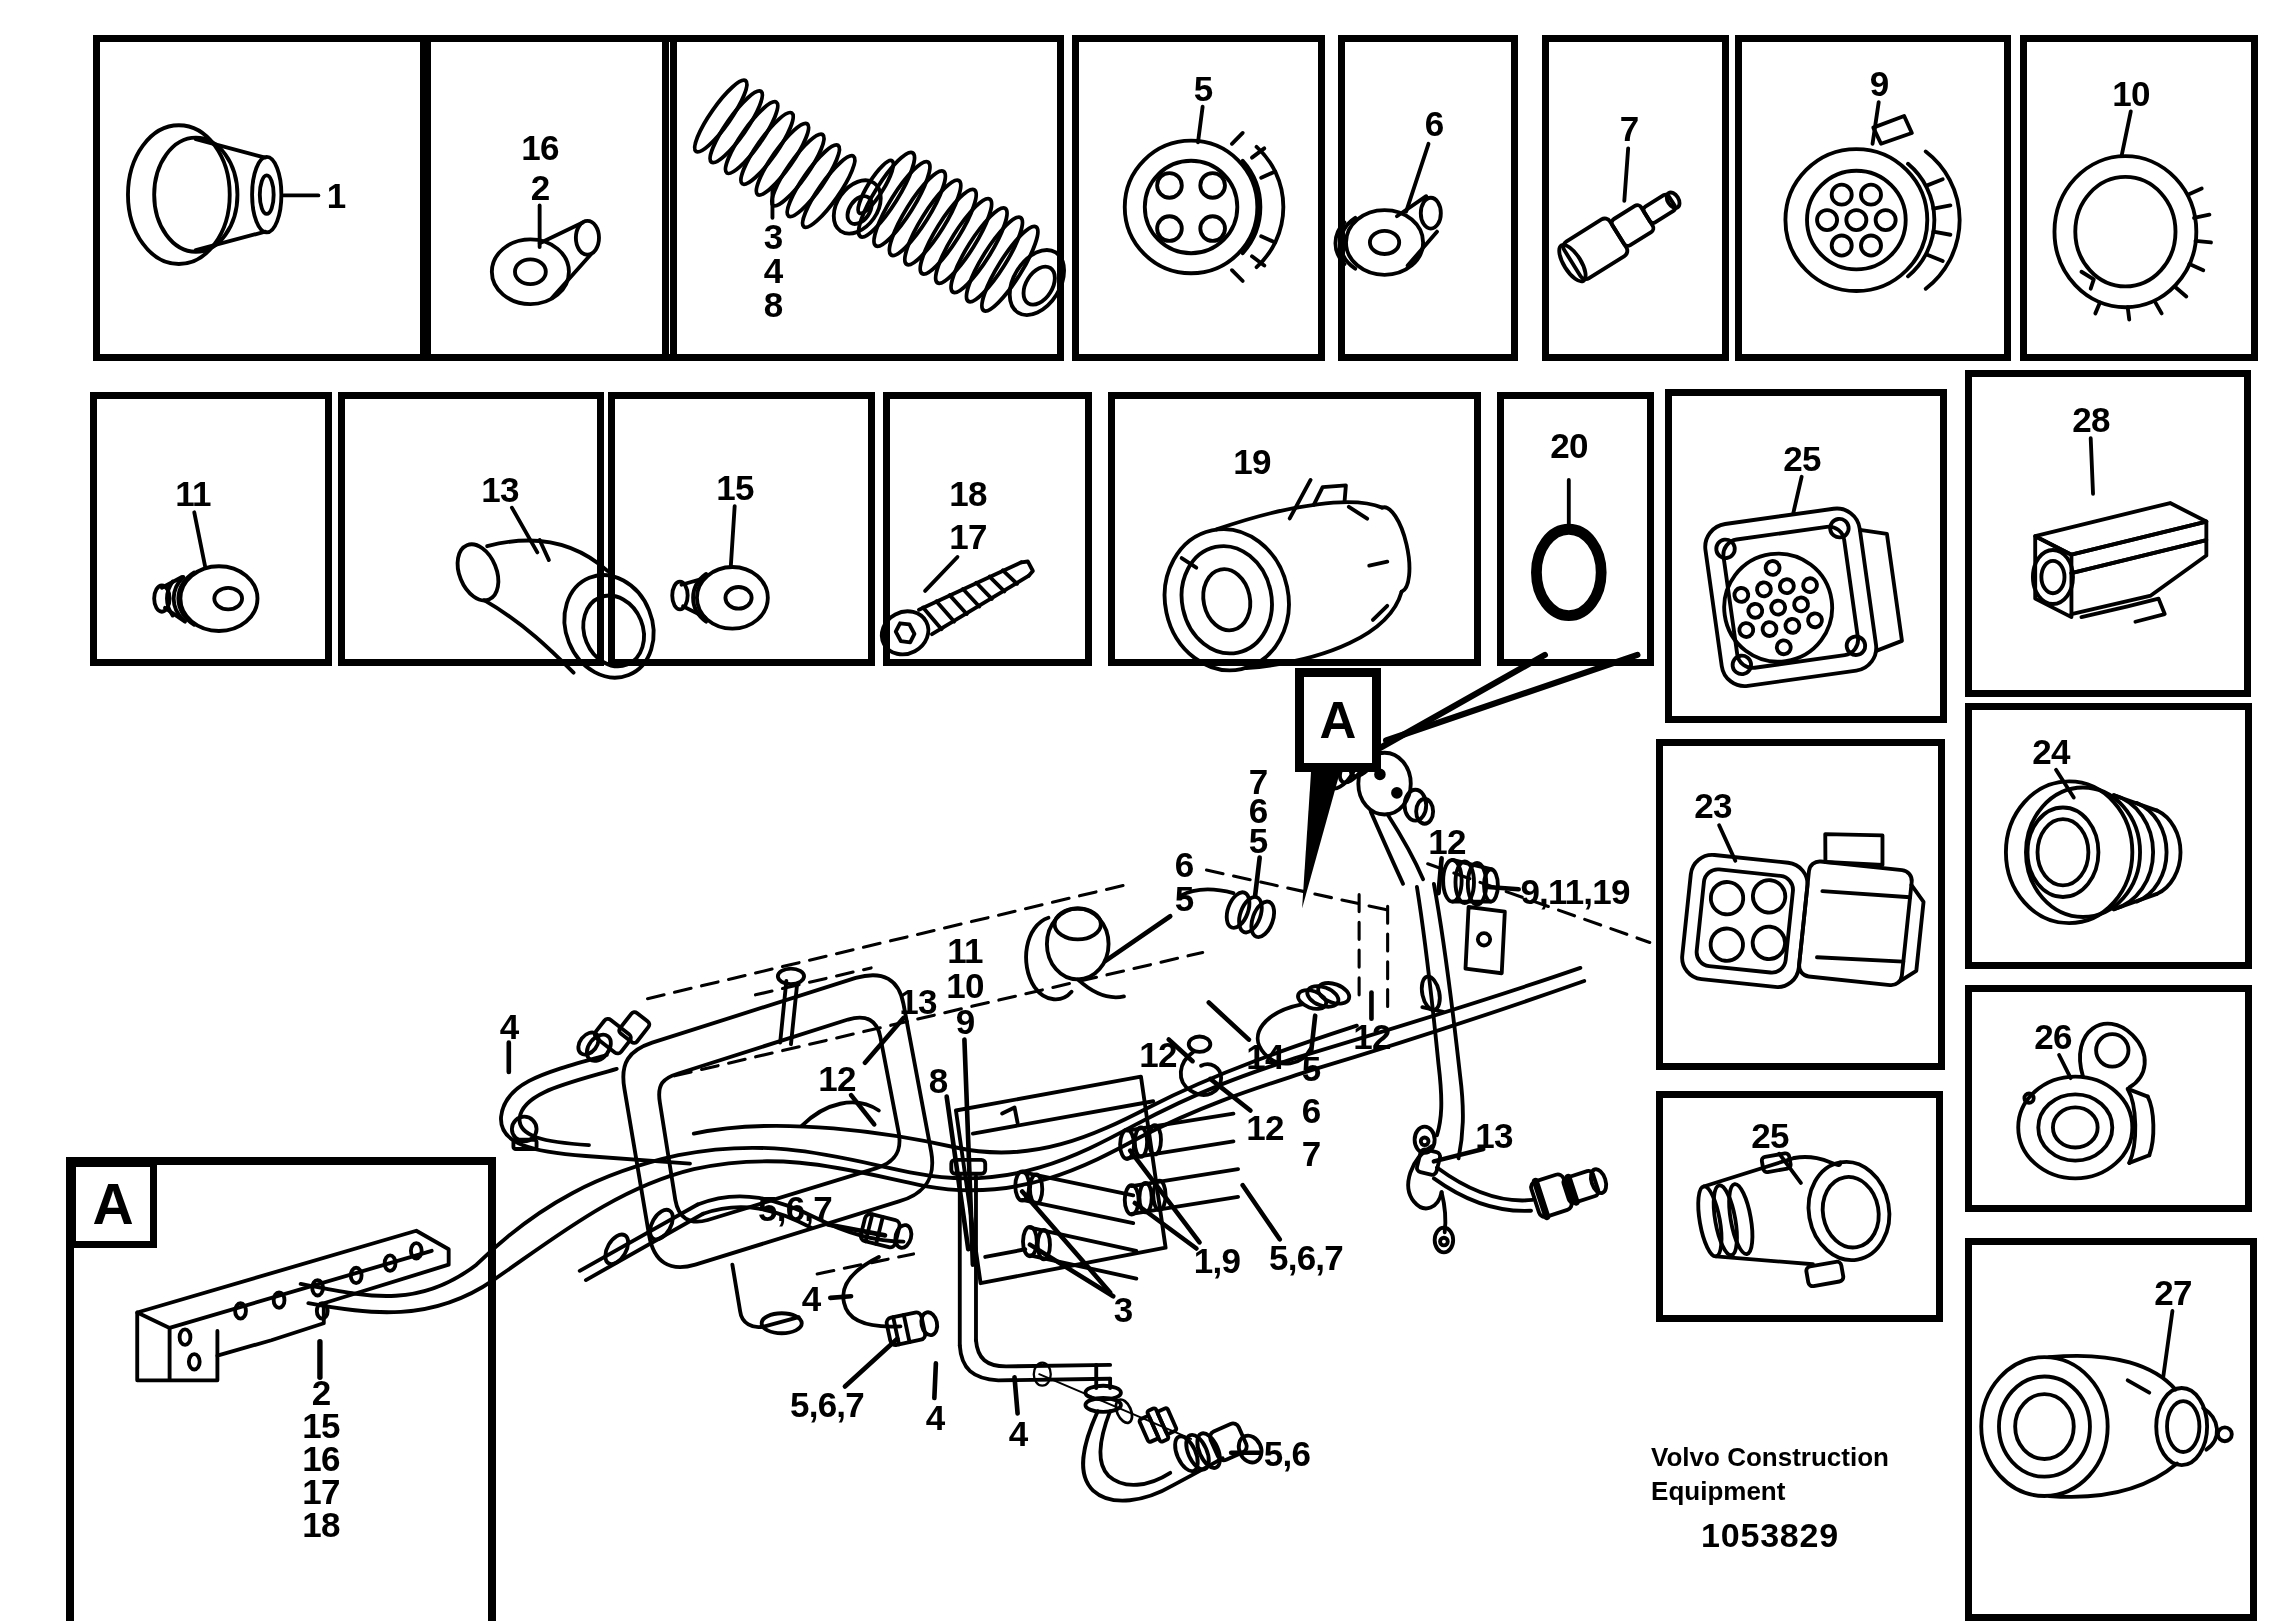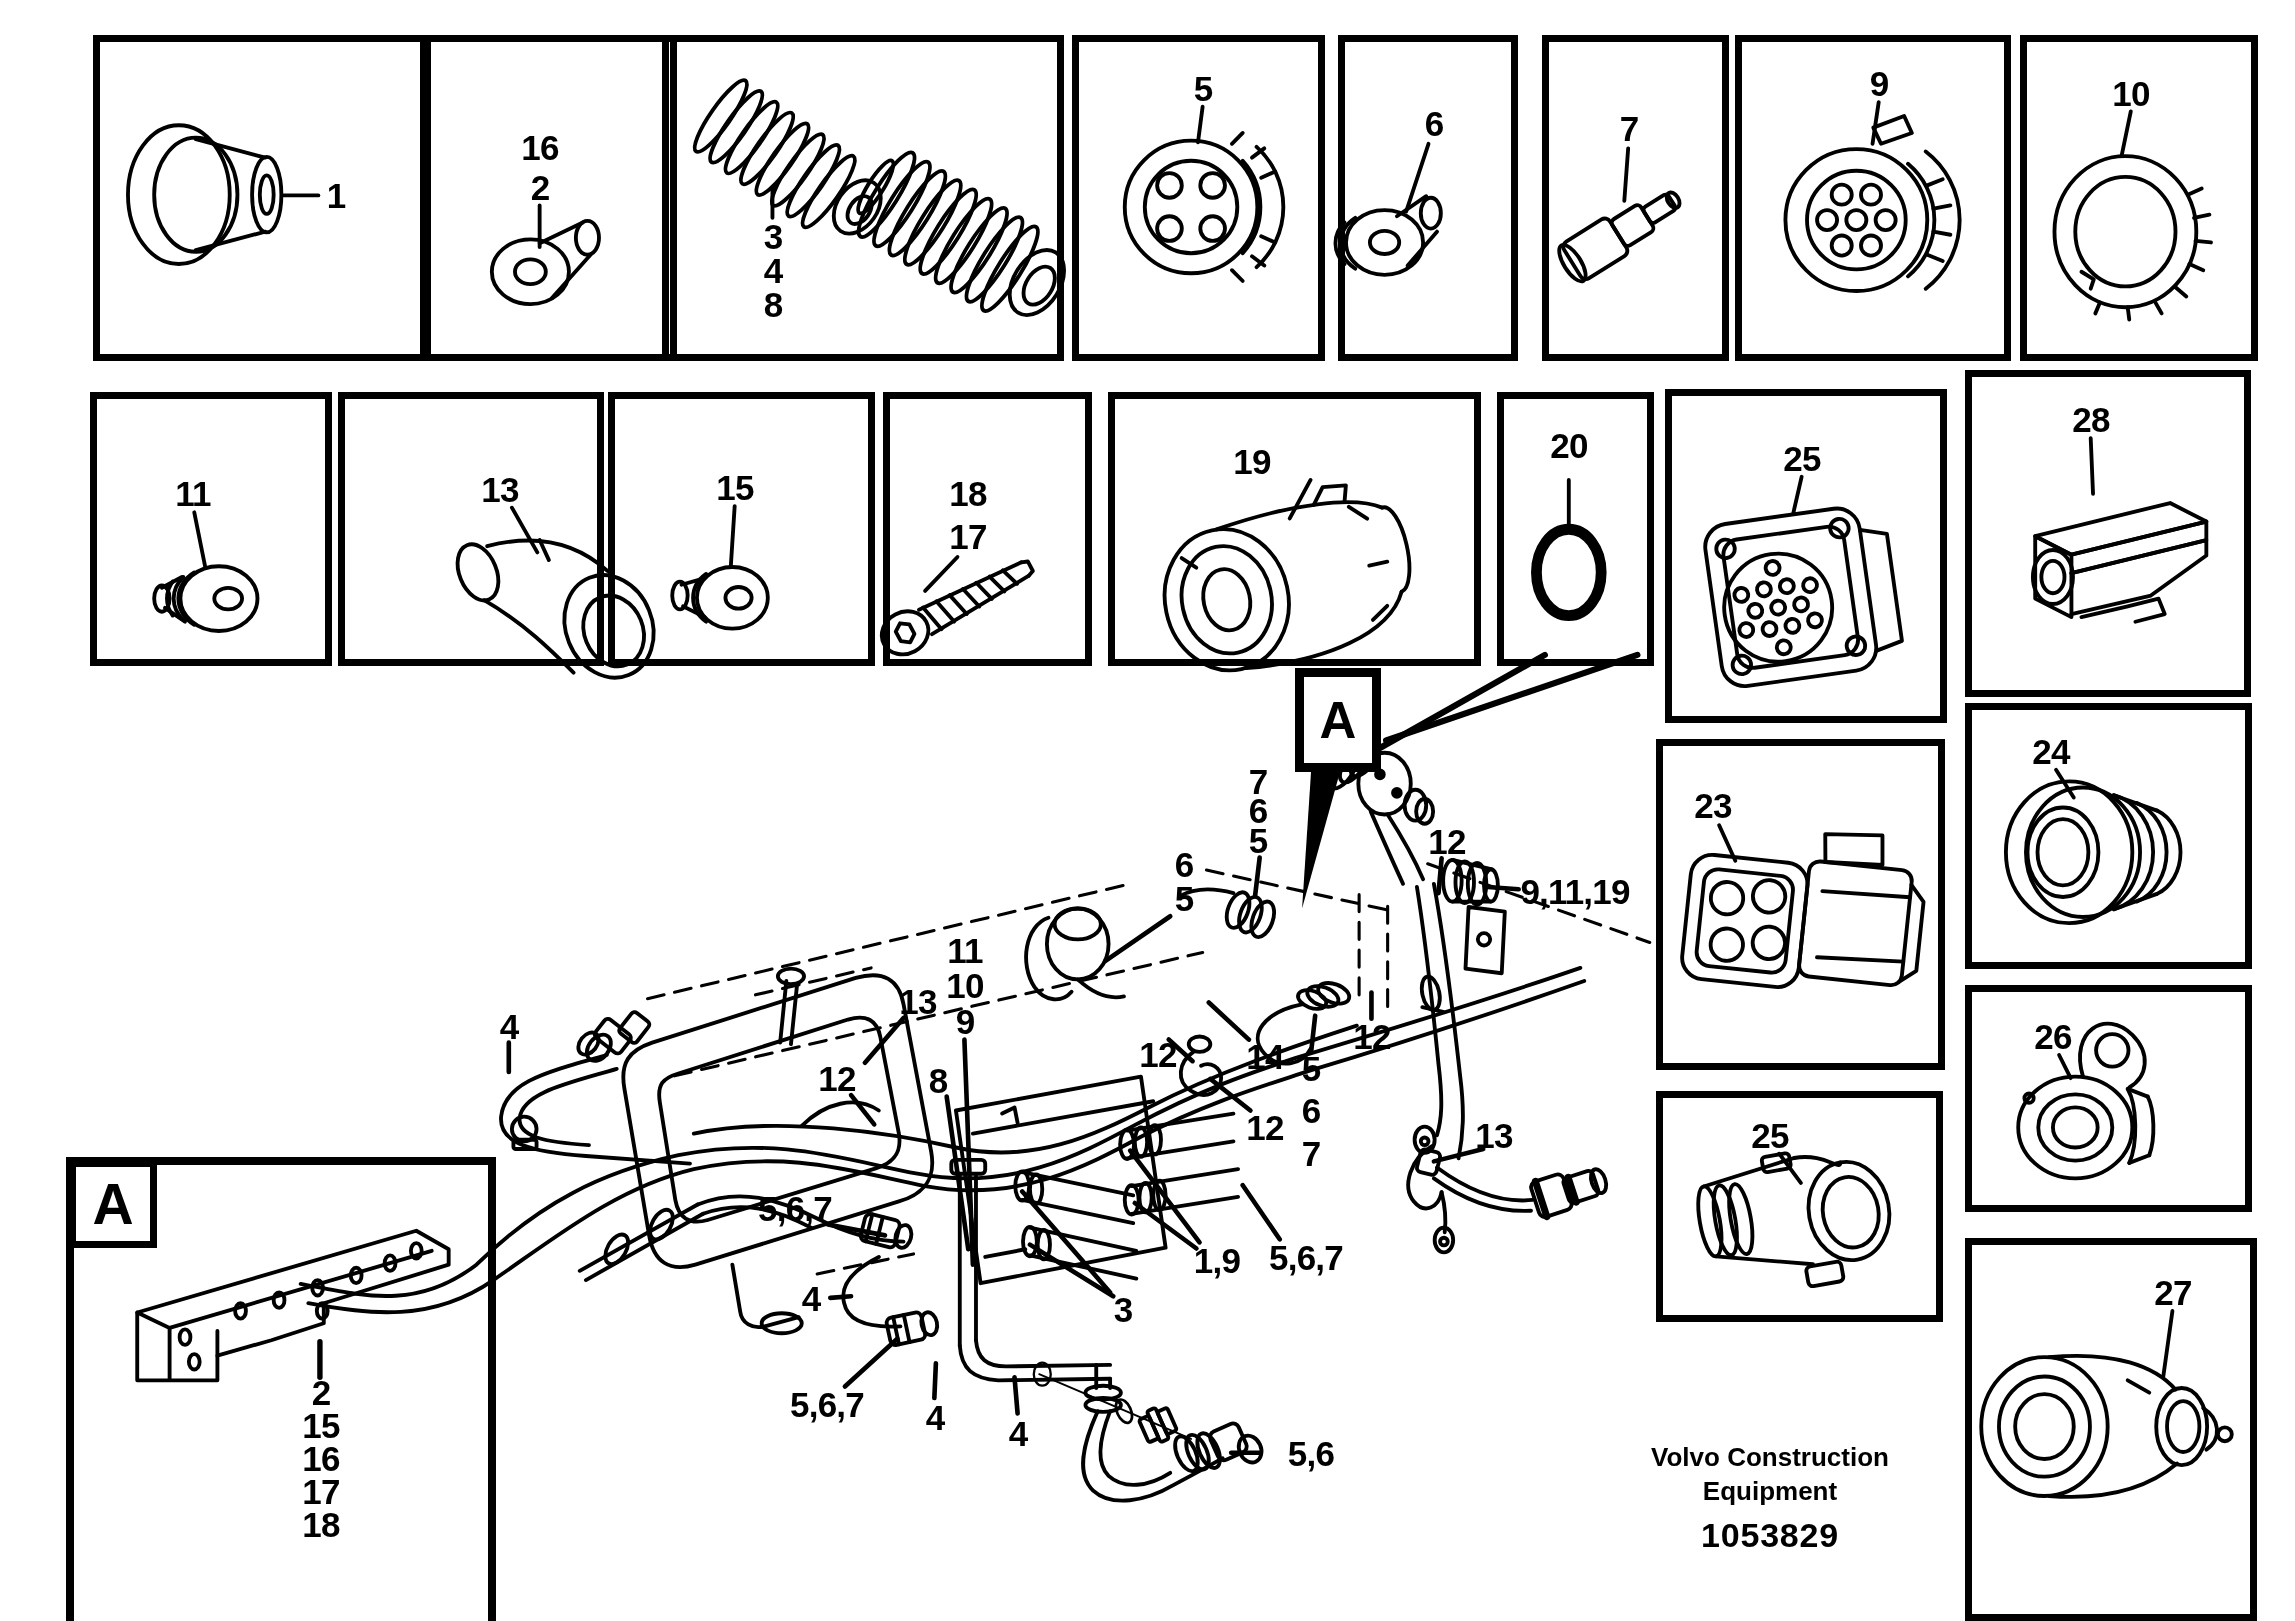--- a/index.html
+++ b/index.html
@@ -5,21 +5,21 @@
   html,body{margin:0;padding:0;background:#fff;}
   #canvas{position:relative;width:2295px;height:1622px;background:#fff;overflow:hidden;
           font-family:"Liberation Sans",sans-serif;}
   .pbox{position:absolute;border:7px solid #000;background:transparent;z-index:1;}
   .abox{border-width:8.5px;}
   .alabel-box{position:absolute;border:7px solid #000;z-index:3;display:flex;align-items:center;justify-content:center;
               font-weight:bold;color:#000;background:#fff;}
   svg.art{position:absolute;left:0;top:0;z-index:2;pointer-events:none;}
   .callout{position:absolute;transform:translate(-50%,-50%);font-weight:bold;font-size:35px;
            color:#000;white-space:nowrap;z-index:4;letter-spacing:-0.8px;line-height:1;}
-  .footer-brand{position:absolute;transform:translateX(-50%);text-align:center;font-weight:bold;
+  .footer-brand{position:absolute;transform:translateX(-50%);text-align:left;font-weight:bold;
                 font-size:26px;line-height:34px;color:#000;z-index:4;}
   .footer-number{position:absolute;transform:translateX(-50%);text-align:center;font-weight:bold;
                  font-size:34px;color:#000;z-index:4;letter-spacing:0.8px;}
 </style>
 </head>
 <body>
 
 <div id="canvas">
 
   <div class="alabel-box" style="left:69px;top:1160px;width:74px;height:74px;font-size:57px;">
@@ -646,16 +646,16 @@
     <div class="callout" style="left: 1158px; top: 1054px;">12</div>
     <div class="callout" style="left: 1265px; top: 1127px;">12</div>
     <div class="callout" style="left: 1306px; top: 1257px;">5,6,7</div>
     <div class="callout" style="left: 1217px; top: 1260px;">1,9</div>
     <div class="callout" style="left: 1123px; top: 1309px;">3</div>
     <div class="callout" style="left: 795px; top: 1208px;">5,6,7</div>
     <div class="callout" style="left: 811px; top: 1298px;">4</div>
     <div class="callout" style="left: 827px; top: 1404px;">5,6,7</div>
     <div class="callout" style="left: 935px; top: 1417px;">4</div>
     <div class="callout" style="left: 1018px; top: 1433px;">4</div>
-    <div class="callout" style="left: 1287px; top: 1453px; margin-left: 24px;">5,6</div>
+    <div class="callout" style="left: 1287px; top: 1453px;">5,6</div>
     <div class="callout" style="left: 1494px; top: 1135px;">13</div>
   </div>
 
 
 </body></html>

